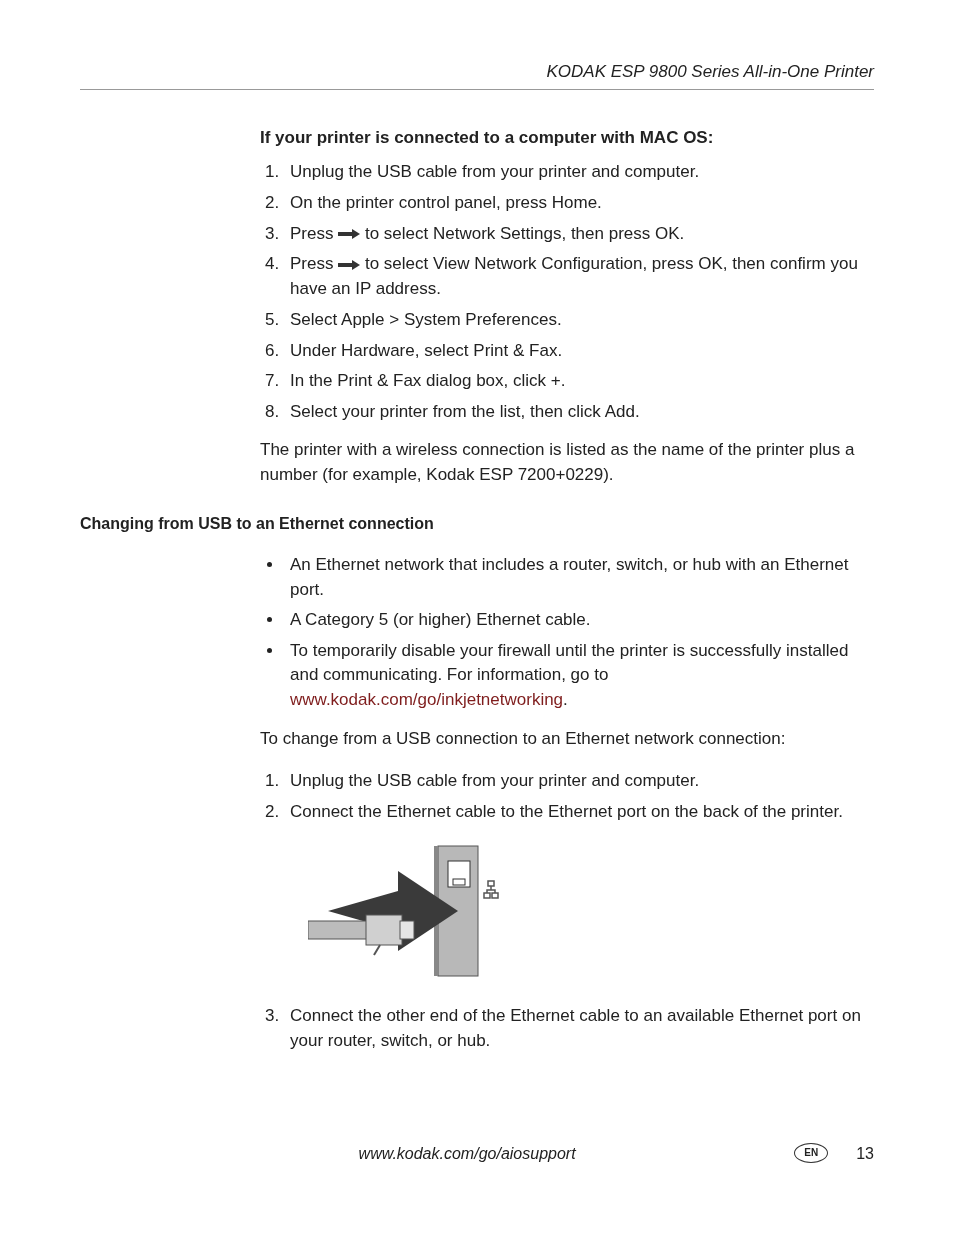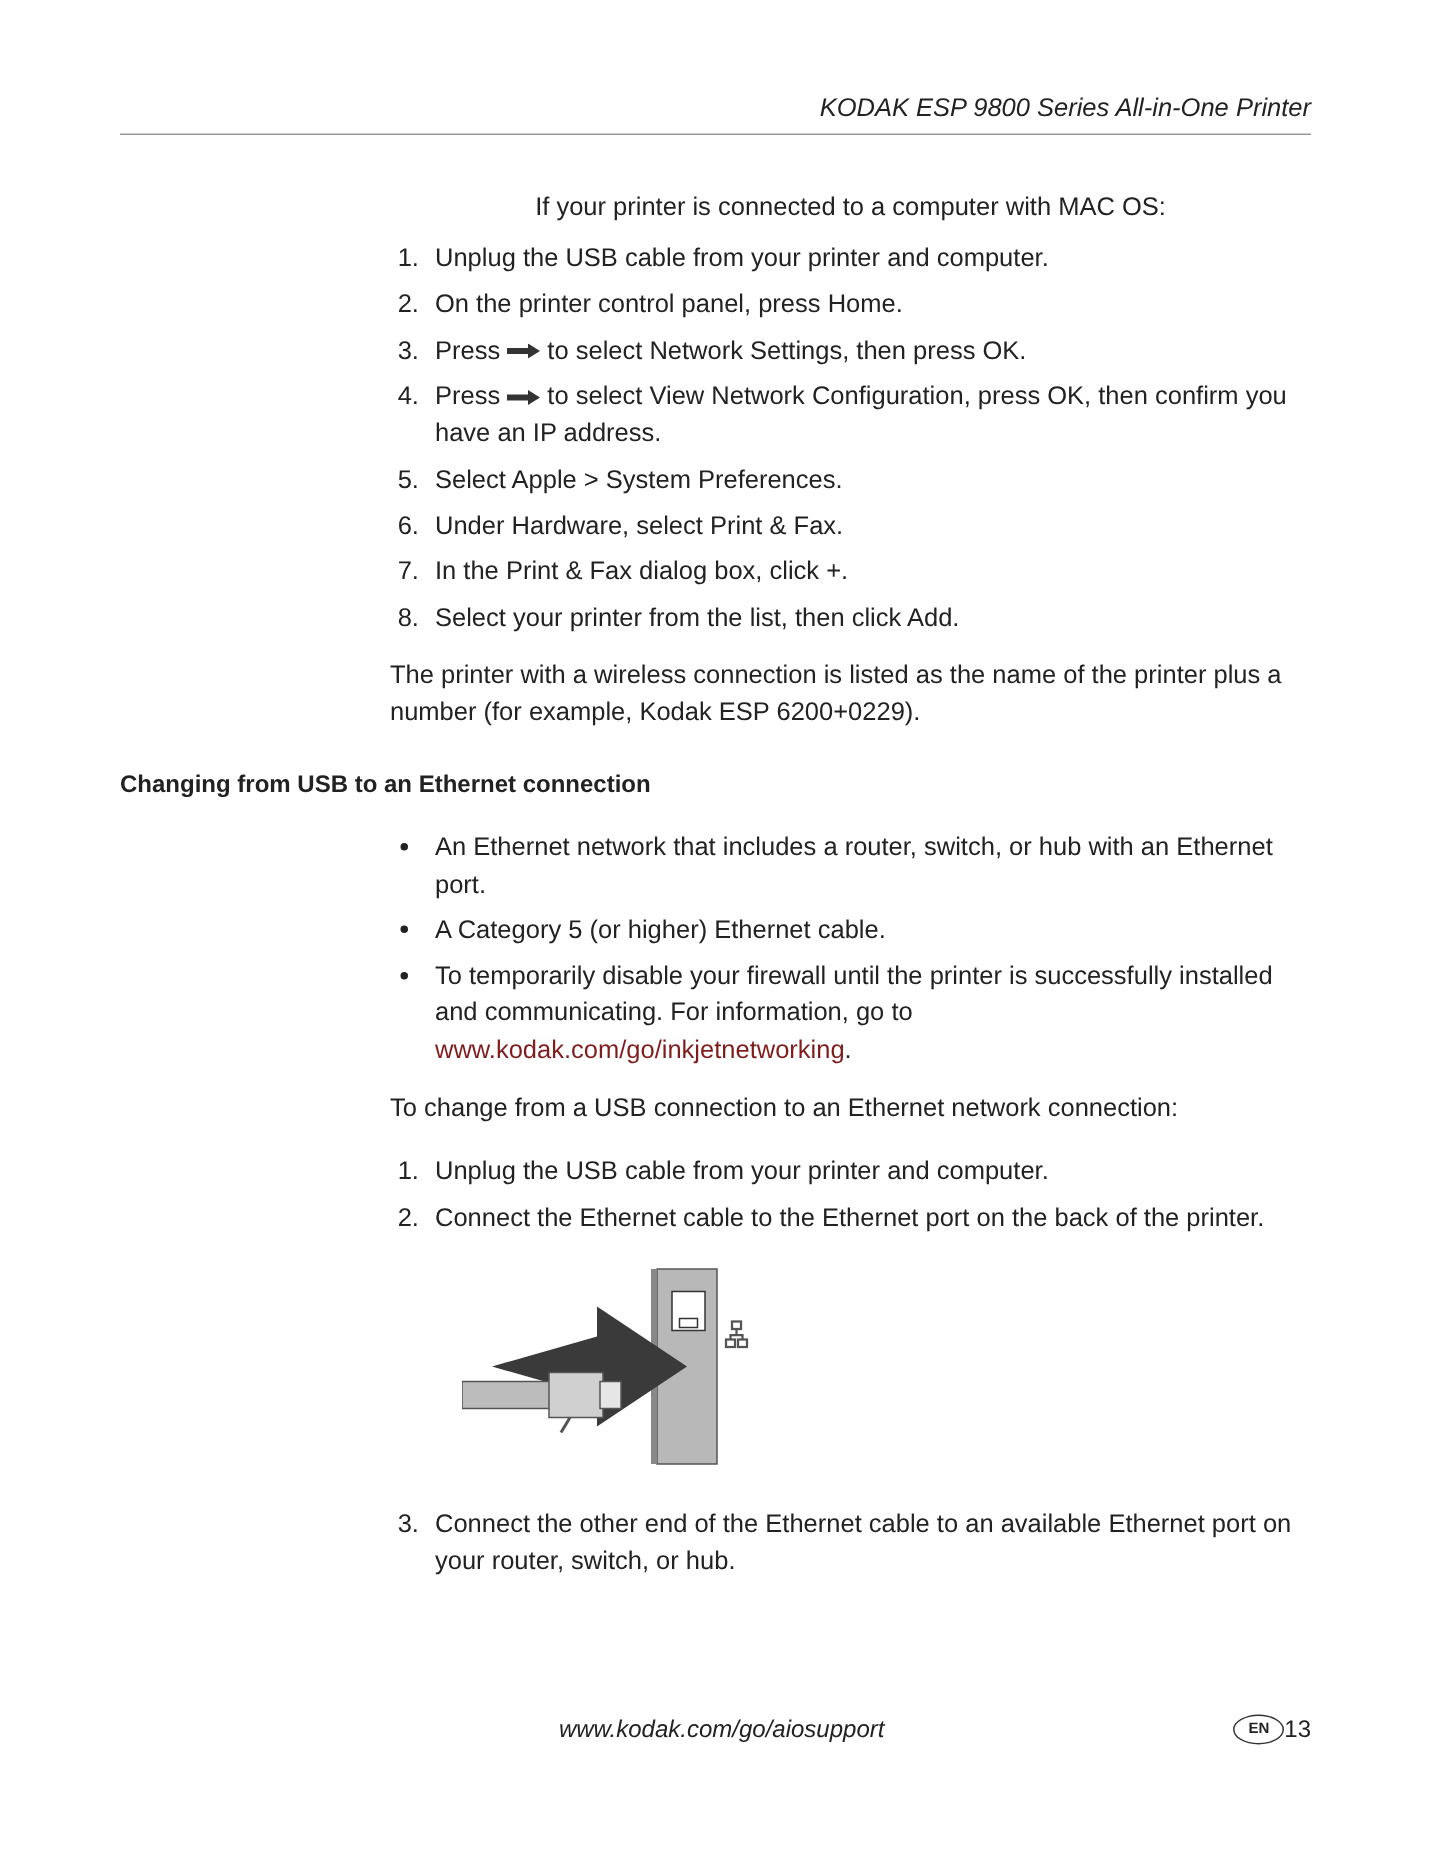--- a/index.html
+++ b/index.html
@@ -18,21 +18,21 @@
   }
   .header-line {
     text-align: right;
     font-style: italic;
     font-size: 17px;
     padding-bottom: 4px;
     border-bottom: 1px solid #999;
     margin-bottom: 36px;
   }
   .content-block { margin-left: 180px; }
-  .intro-bold { font-weight: 400; margin-bottom: 10px; text-align: center; }
+  .intro-bold { font-weight: 700; margin-bottom: 10px; }
   ol.steps, ul.bullets {
     padding-left: 24px;
     margin: 0 0 14px 0;
   }
   ol.steps li, ul.bullets li {
     padding-left: 6px;
     margin-bottom: 6px;
   }
   .b { font-weight: 400; }
   .down-arrow {
@@ -52,21 +52,21 @@
   .footer {
     position: absolute;
     bottom: 70px;
     left: 80px; right: 80px;
     display: flex;
     justify-content: space-between;
     align-items: center;
     font-size: 16px;
   }
   .footer .url { flex:1; text-align:center; font-style: italic; }
-  .footer .right { display:flex; align-items:center; gap:0; }
+  .footer .right { display:flex; align-items:center; gap:28px; }
   .lang-pill {
     border: 1.5px solid #333;
     border-radius: 50%;
     width: 32px; height: 18px;
     display: inline-flex;
     align-items: center; justify-content: center;
     font-size: 10px; font-weight: 700;
   }
 </style>
 </head>
@@ -101,21 +101,21 @@
     <li>
       <span>Under Hardware, select </span><span class="b">Print &amp; Fax</span><span>.</span>
     </li>
     <li>
       <span>In the Print &amp; Fax dialog box, click </span><span class="b">+</span><span>.</span>
     </li>
     <li>
       <span>Select your printer from the list, then click </span><span class="b">Add</span><span>.</span>
     </li>
   </ol>
-  <div class="para">The printer with a wireless connection is listed as the name of the printer plus a number (for example, Kodak ESP 6200+0229).</div>
+  <div class="para">The printer with a wireless connection is listed as the name of the printer plus a number (for example, Kodak ESP 7200+0229).</div>
 </div>
 
 <h2 class="section">Changing from USB to an Ethernet connection</h2>
 
 <div class="content-block">
   <ul class="bullets">
     <li>An Ethernet network that includes a router, switch, or hub with an Ethernet port.</li>
     <li>A Category 5 (or higher) Ethernet cable.</li>
     <li>
       <span>To temporarily disable your firewall until the printer is successfully installed and communicating. For information, go to </span><a class="link">www.kodak.com/go/inkjetnetworking</a><span>.</span>

